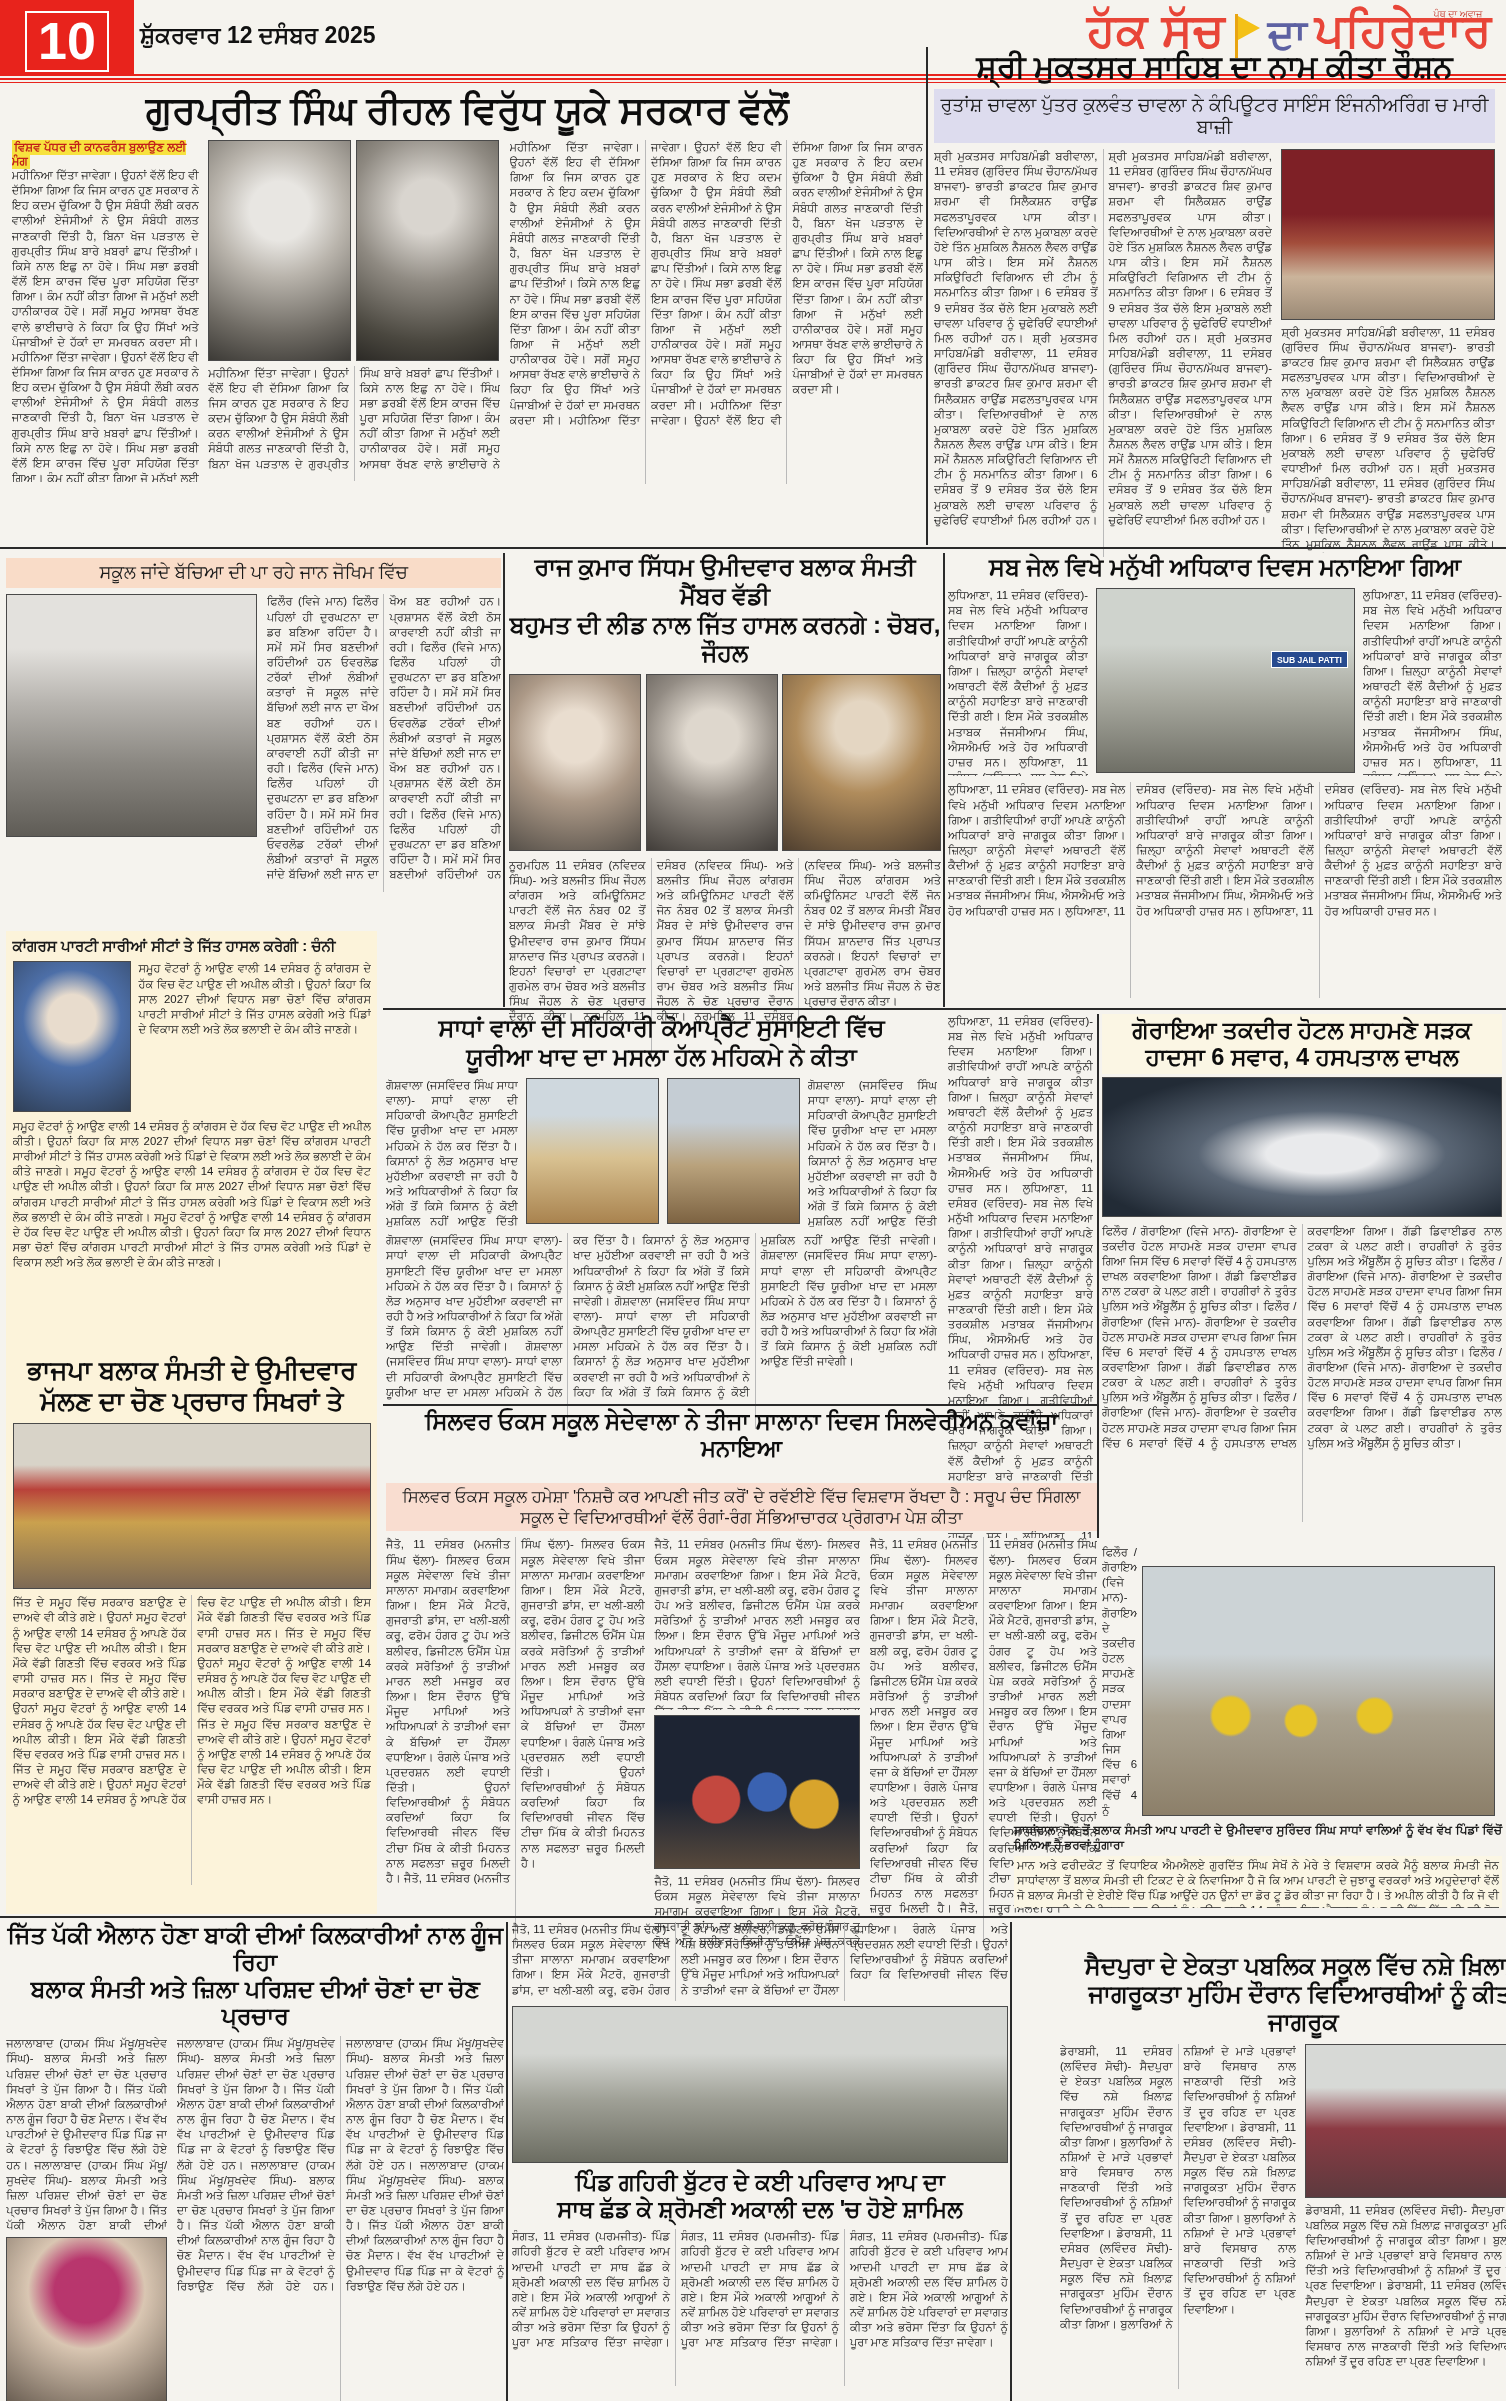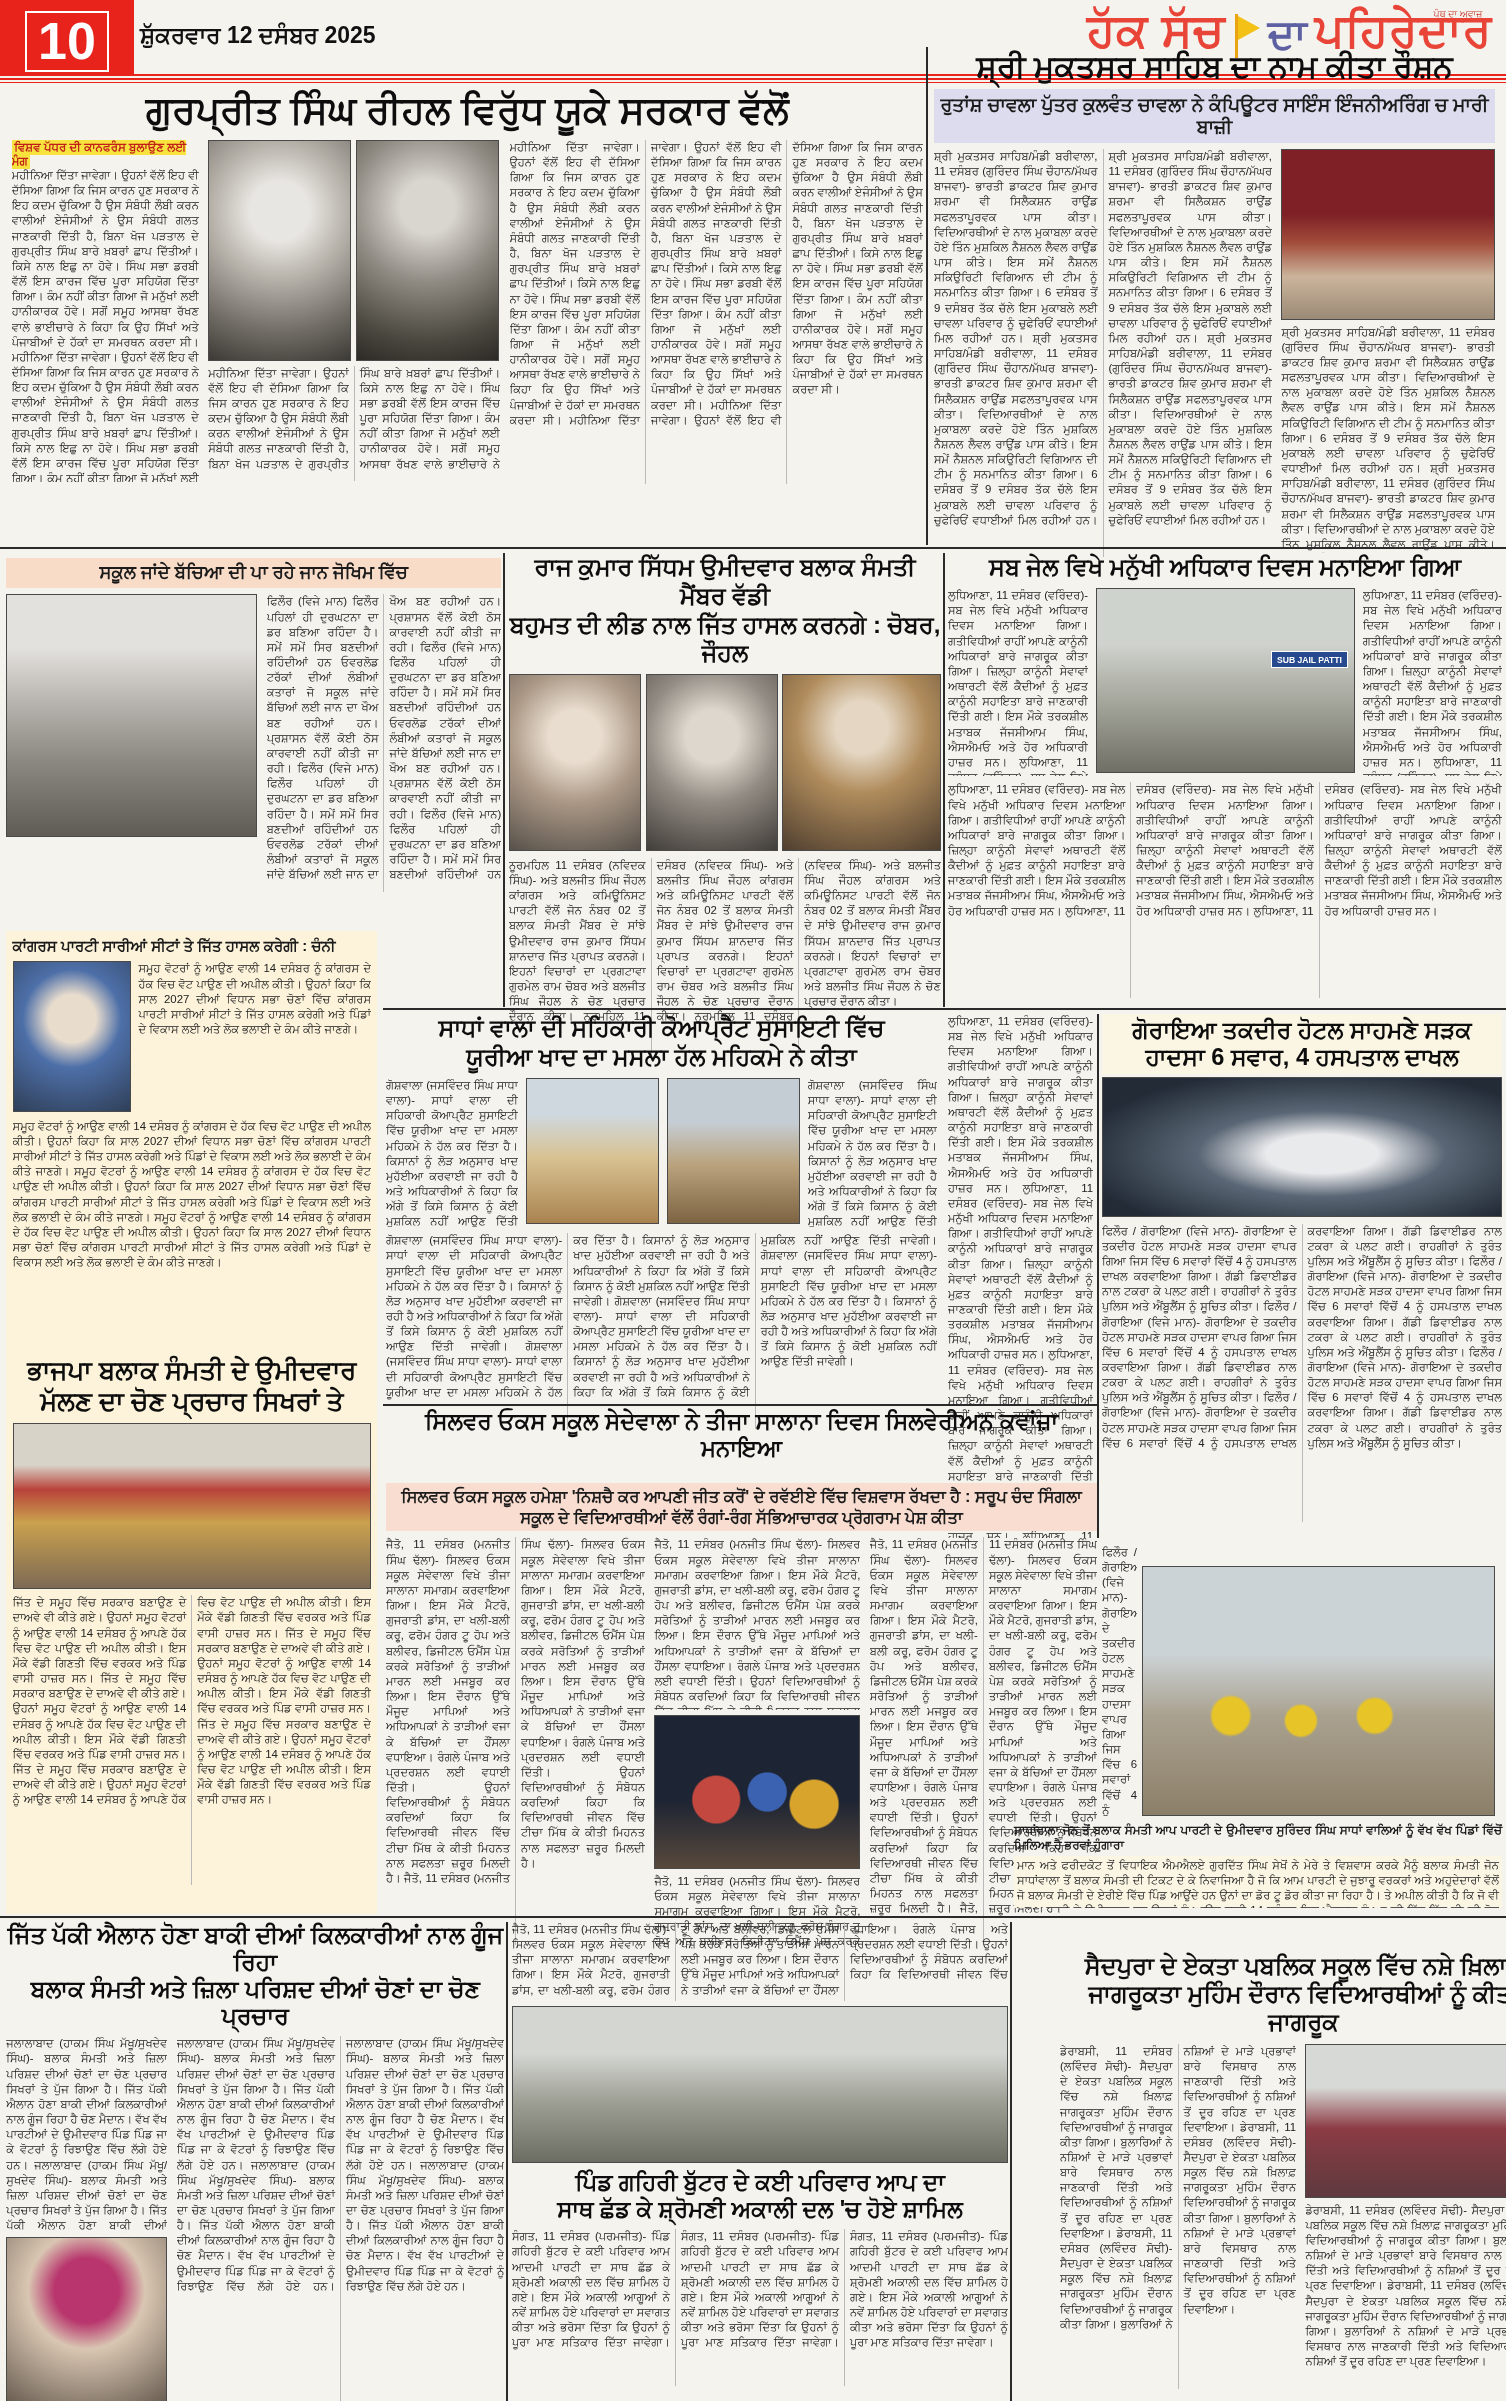--- a/index.html
+++ b/index.html
@@ -20,21 +20,21 @@
   #tagline{right:23.6px;top:7.9px;font-size:9.4px;color:#c43a2e;font-weight:normal;}
   
   .headline{font-weight:bold;color:#0d0d0d;text-align:center;}
   .h-xl{font-size:38px;line-height:1.16;}
   .h-lg{font-size:31px;line-height:1.15;}
   .h-md{font-size:24px;line-height:1.2;}
   .body-text{font-size:11.4px;line-height:1.33;text-align:justify;color:#222;overflow:hidden;}
   .bold-lead{font-weight:bold;font-size:15px;line-height:1.3;text-align:justify;}
   .cols-2{columns:2;column-gap:11px;column-rule:0.8px solid #b9b9b9;}
   .cols-3{columns:3;column-gap:11px;column-rule:0.8px solid #b9b9b9;}
-  .bar{font-weight:bold;text-align:center;}
+  .bar{font-weight:normal;text-align:center;}
   .photo{border:0.8px solid #4a4a4a;box-sizing:border-box;}
   .divider-v{background:#2a2a2a;width:1.6px;}
   .divider-h{background:#2a2a2a;height:1.6px;}
   
   .ph-portrait-bw1{background:radial-gradient(circle at 50% 32%,#e8e6e2 0 18%,#b9b4ac 40%,#6e6a63 75%,#3c3a36);}
   .ph-portrait-bw2{background:radial-gradient(circle at 50% 30%,#d9d5cf 0 16%,#8f8a82 45%,#4a473f 80%,#2c2a26);}
   .ph-award{background:linear-gradient(180deg,#7e2026 0 38%,#a34d3b 55%,#cbb49b 75%,#9b8a76);}
   .ph-trucks{background:linear-gradient(180deg,#e3e1dd 0 22%,#b6b3ae 45%,#8a8781 70%,#5f5c56);}
   .ph-cand1{background:radial-gradient(circle at 50% 35%,#e9ddcf 0 20%,#ac9987 50%,#57514a);}
   .ph-cand2{background:radial-gradient(circle at 50% 35%,#ded7cd 0 20%,#938c84 50%,#413d39);}

